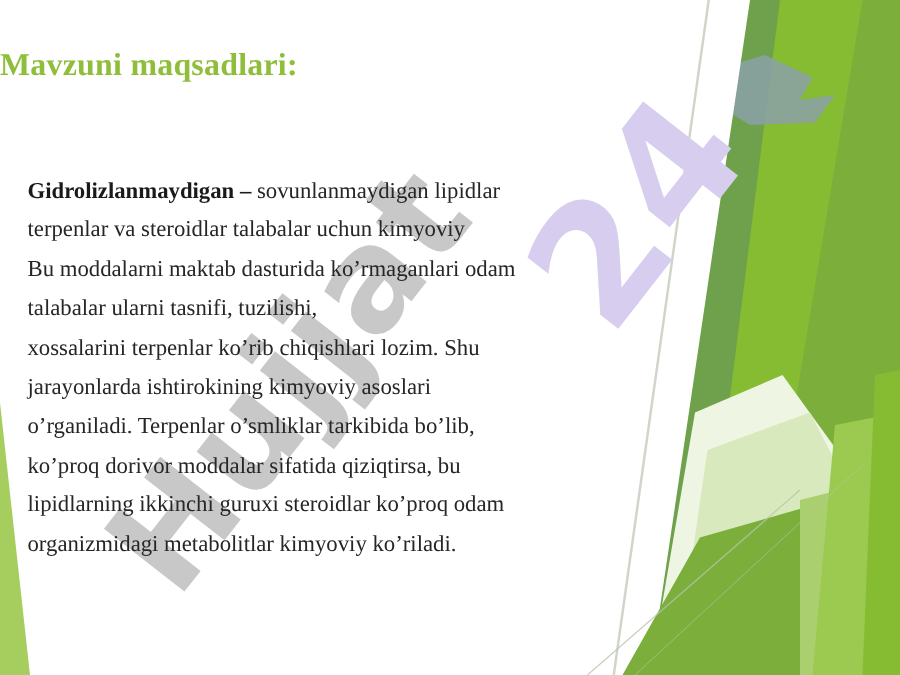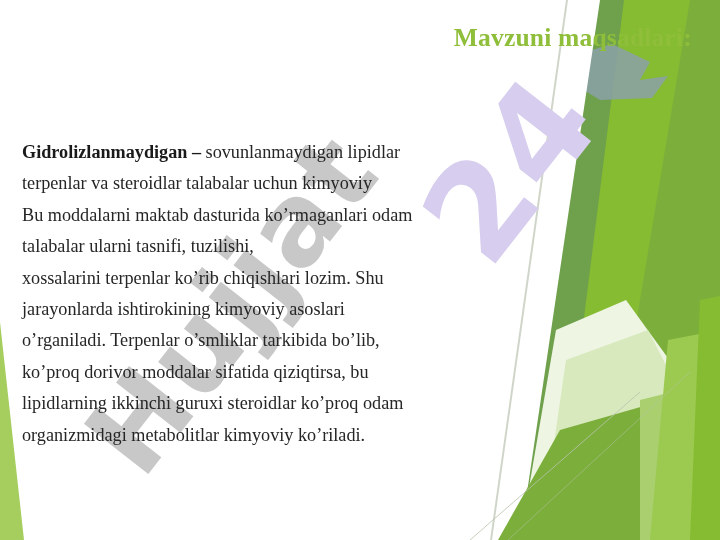--- a/index.html
+++ b/index.html
@@ -70,23 +70,23 @@
   .content-layer {
     position: absolute;
     inset: 0;
     width: 720px;
     height: 540px;
   }
 
   #title {
     position: absolute;
     left: 0;
-    top: 23px;
+    top: 37px;
     width: 692px;
-    text-align: right;
+    text-align: left;
     font-family: "Liberation Serif", "DejaVu Serif", serif;
     font-weight: 700;
     font-size: 25.5px;
     color: #8fbe3a;
     letter-spacing: 0.2px;
   }
 
   #body-text {
     position: absolute;
     left: 22px;

